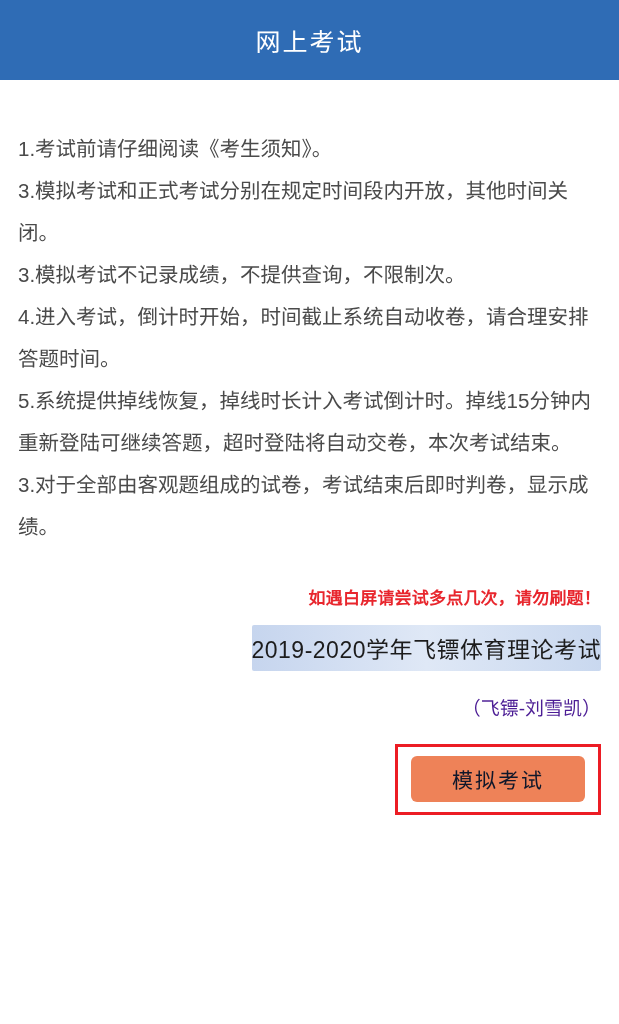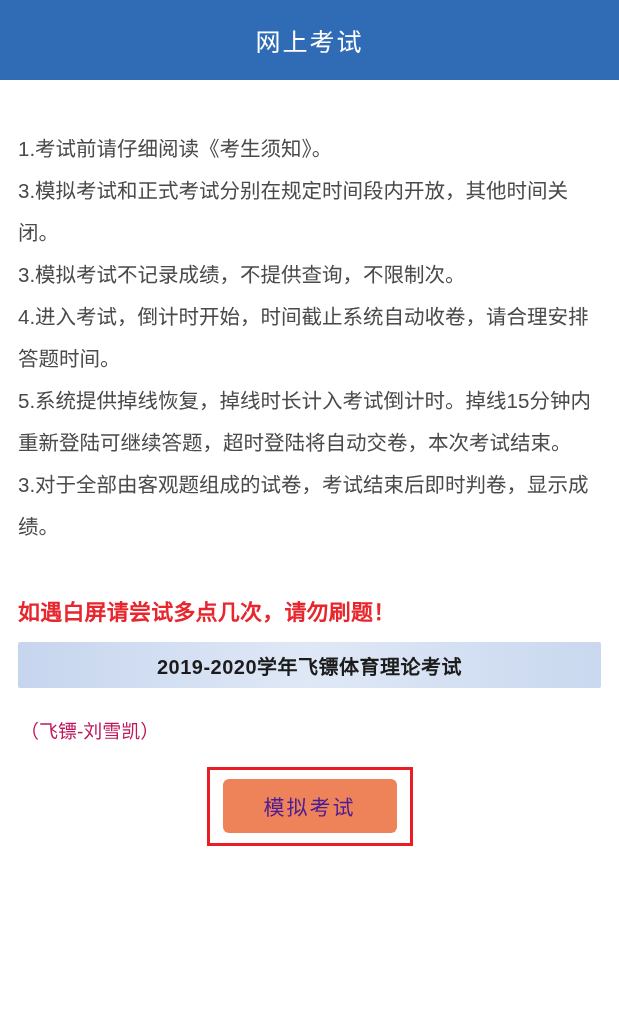--- a/index.html
+++ b/index.html
@@ -38,79 +38,80 @@
     letter-spacing: 2px;
     font-weight: 400;
   }
   
   .content {
     flex: 1 1 auto;
     padding: 0 18px;
     box-sizing: border-box;
     display: flex;
     flex-direction: column;
+    align-items: flex-end;
   }
   .notice {
     margin-top: 48px;
     color: #4a4a4a;
     font-size: 20.5px;
     line-height: 42px;
   }
   .notice-line {
     white-space: normal;
     word-break: break-all;
   }
   .warning {
-    margin-top: 46px;
+    margin-top: 36px;
     color: #e8262d;
-    font-size: 22px;
+    font-size: 17px;
     font-weight: 700;
     letter-spacing: 0.2px;
   }
   .exam-title-bar {
     margin-top: 16px;
     height: 46px;
     display: flex;
     align-items: center;
     justify-content: center;
     background: linear-gradient(to right, #c6d5ee 0%, #dfe8f6 50%, #c9d8ef 100%);
     border-radius: 2px;
   }
   .exam-title {
-    font-size: 20px;
-    font-weight: 700;
+    font-size: 23px;
+    font-weight: 400;
     color: #1c1c1c;
     letter-spacing: 0.5px;
   }
   .exam-sub {
-    margin-top: 28px;
+    margin-top: 22px;
     font-size: 19px;
-    color: #be185d;
+    color: #4c1d95;
     padding-left: 2px;
   }
   .btn-wrap {
     margin-top: 24px;
     display: flex;
     justify-content: center;
     align-items: flex-start;
     position: relative;
   }
   .btn-highlight {
     border: 3px solid #ec1c24;
     padding: 9px 13px 10px 13px;
     display: inline-block;
     box-sizing: border-box;
   }
   .mock-button {
     background: #ee8258;
-    color: #4c1d95;
+    color: #0f172a;
     border: none;
     border-radius: 6px;
     width: 174px;
-    height: 54px;
+    height: 46px;
     font-size: 21px;
     font-family: "Liberation Sans", "DejaVu Sans", sans-serif;
     letter-spacing: 2px;
     cursor: pointer;
     display: flex;
     align-items: center;
     justify-content: center;
   }
   .spacer {
     flex: 1 1 auto;

